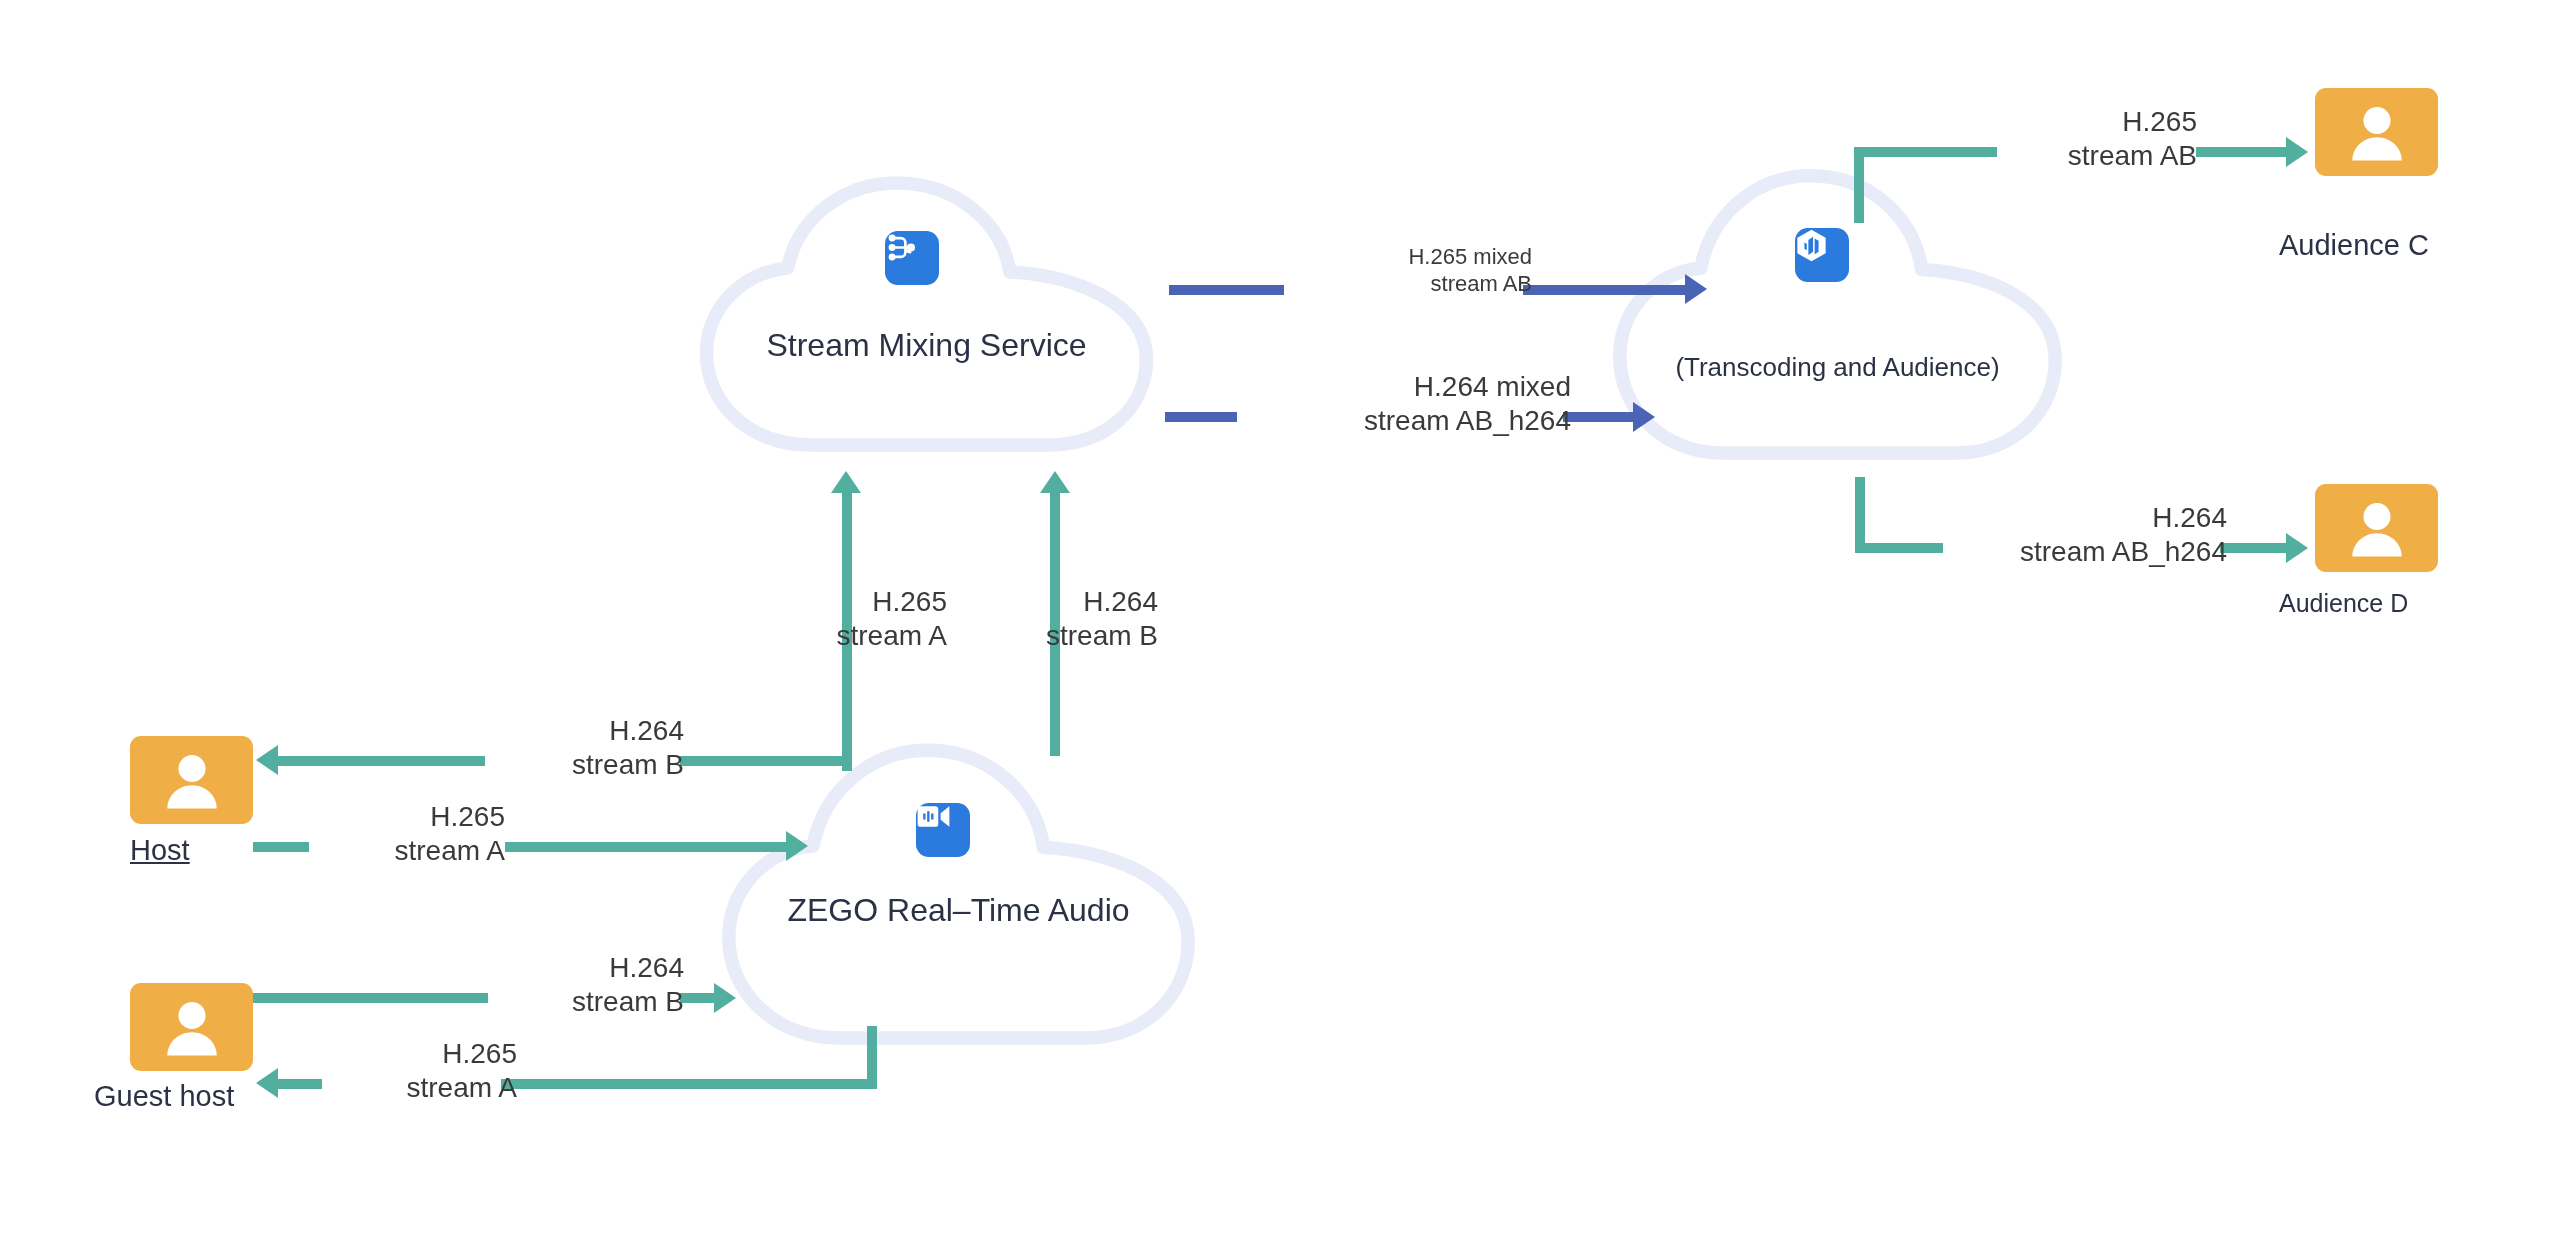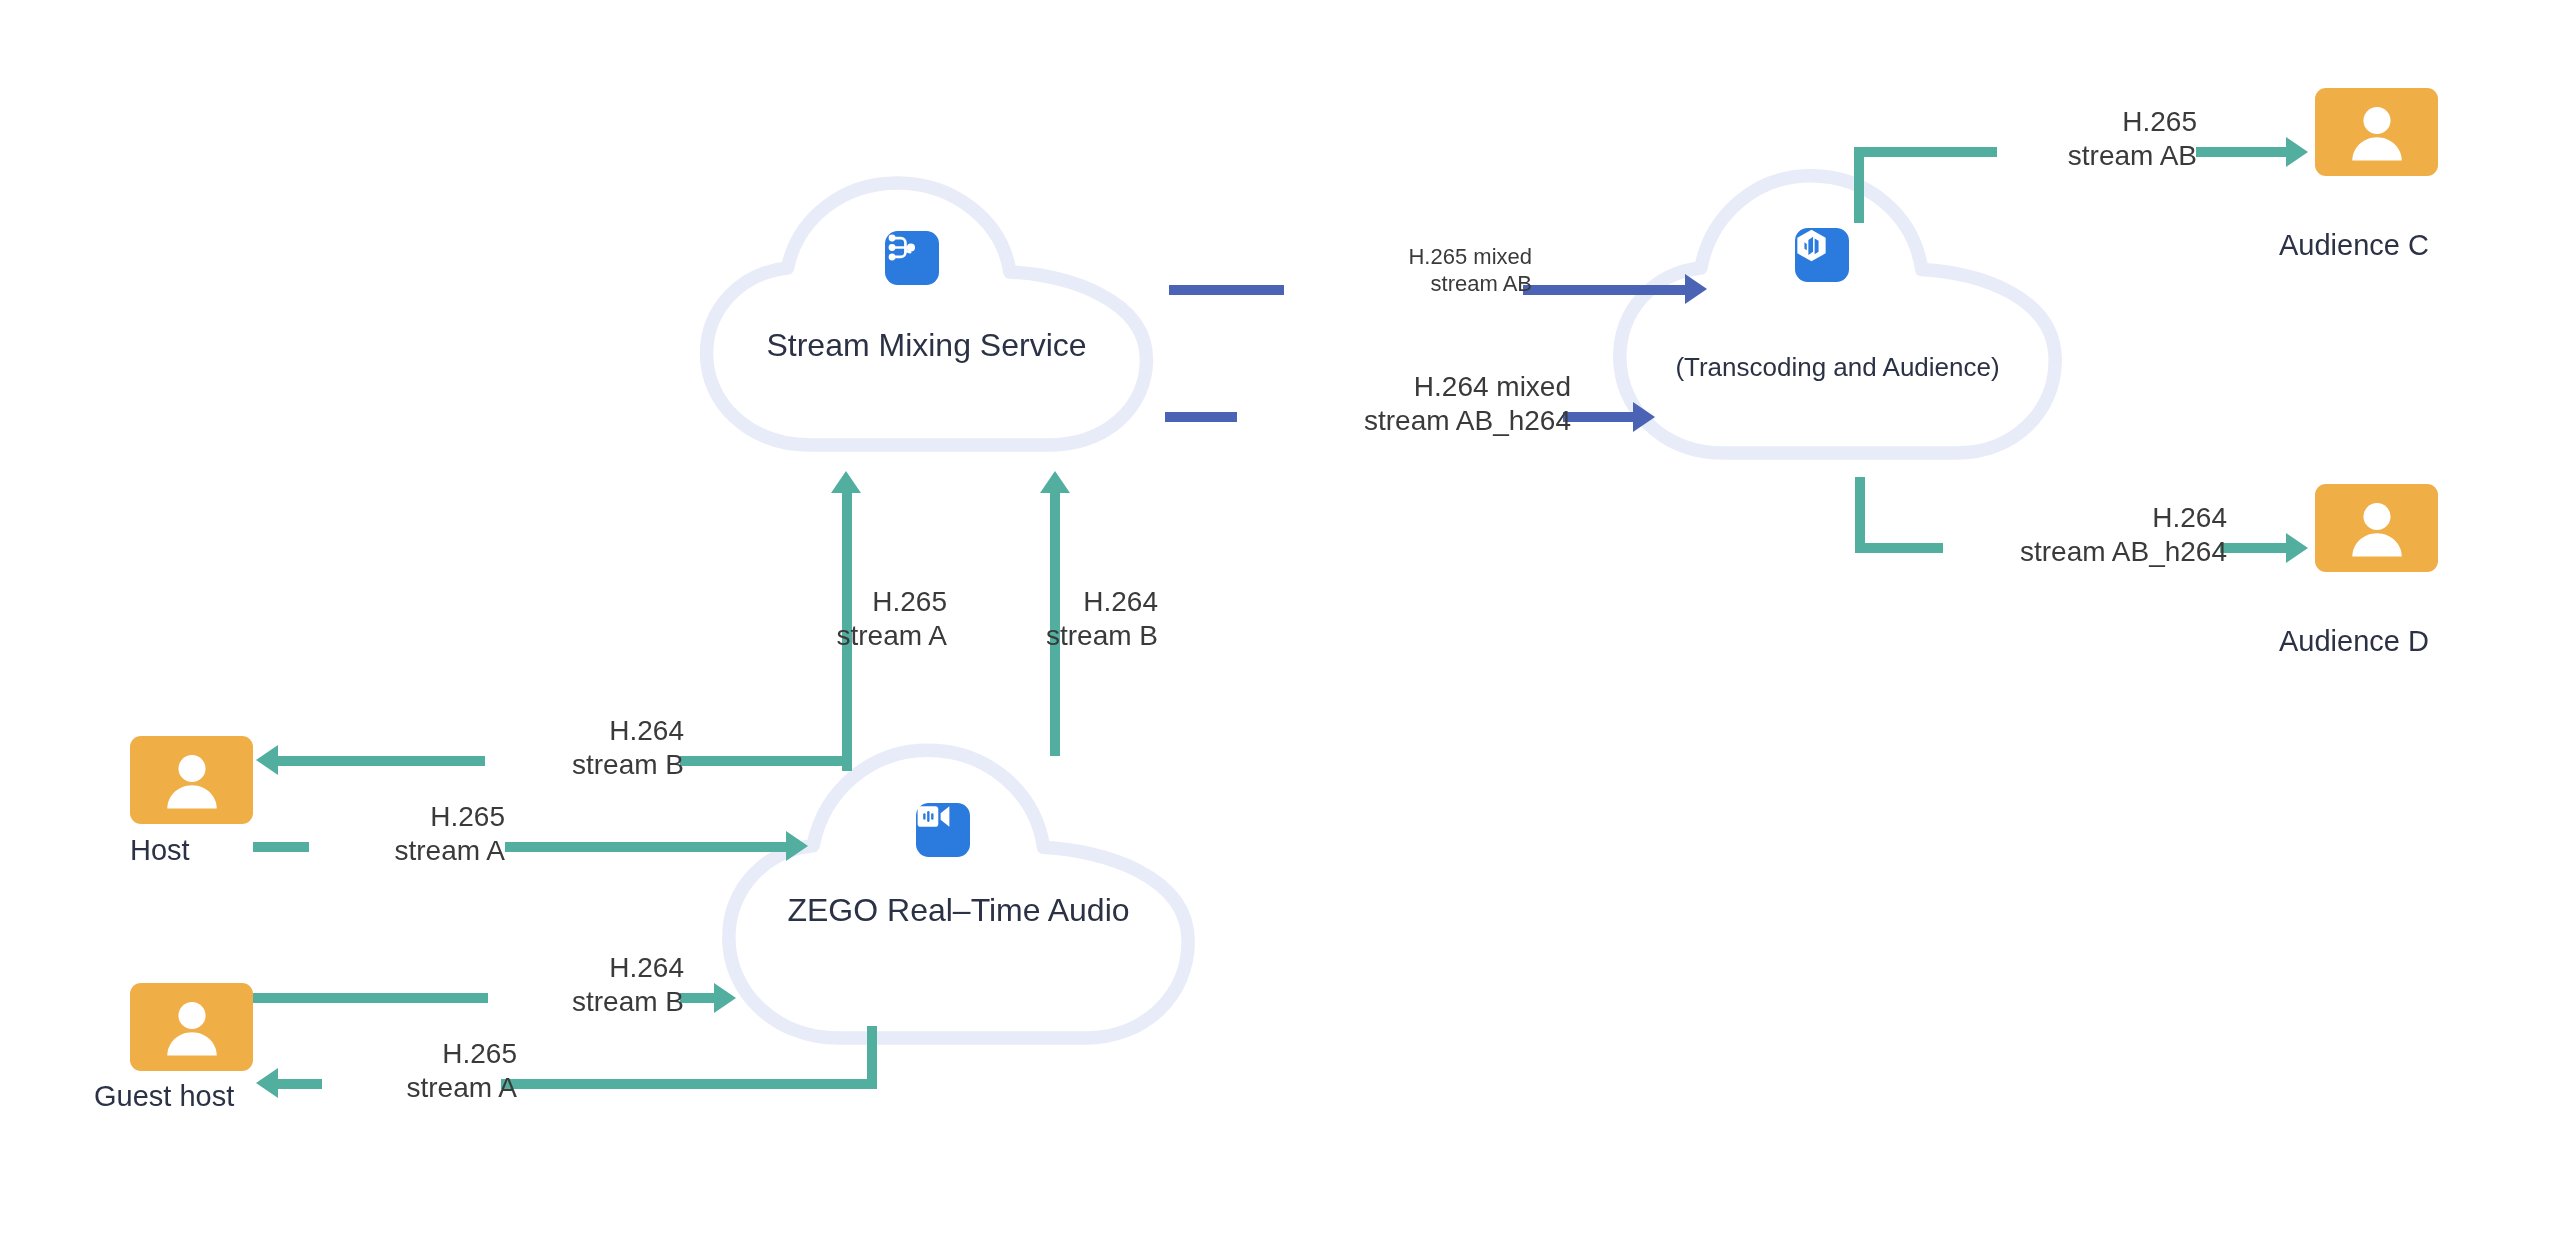--- a/index.html
+++ b/index.html
@@ -112,21 +112,21 @@
     </div>
     <div class="cloud-label" style="top:147px;font-size:32px;">ZEGO Real–Time Audio</div>
   </div>
 
   <div class="user-tile" style="left:130px;top:736px;width:123px;height:88px;">
     <svg width="56" height="59" viewBox="0 0 70 74">
       <circle cx="35" cy="22" r="17" fill="#ffffff"></circle>
       <path d="M35,43 C 53,43 66,57 66,72 L 4,72 C 4,57 17,43 35,43 Z" fill="#ffffff"></path>
     </svg>
   </div>
-  <div class="user-caption" style="left:130px;top:834px;width:123px;font-size:29px;">Host</div>
+  <div class="user-caption" style="left:130px;top:834px;width:123px;font-size:29px;text-decoration:underline;">Host</div>
 
   <div class="user-tile" style="left:130px;top:983px;width:123px;height:88px;">
     <svg width="56" height="59" viewBox="0 0 70 74">
       <circle cx="35" cy="22" r="17" fill="#ffffff"></circle>
       <path d="M35,43 C 53,43 66,57 66,72 L 4,72 C 4,57 17,43 35,43 Z" fill="#ffffff"></path>
     </svg>
   </div>
   <div class="user-caption" style="left:94px;top:1080px;width:195px;font-size:29px;">Guest host</div>
 
   <div class="user-tile" style="left:2315px;top:88px;width:123px;height:88px;">
@@ -136,21 +136,21 @@
     </svg>
   </div>
   <div class="user-caption" style="left:2279px;top:229px;width:195px;font-size:29px;">Audience C</div>
 
   <div class="user-tile" style="left:2315px;top:484px;width:123px;height:88px;">
     <svg width="56" height="59" viewBox="0 0 70 74">
       <circle cx="35" cy="22" r="17" fill="#ffffff"></circle>
       <path d="M35,43 C 53,43 66,57 66,72 L 4,72 C 4,57 17,43 35,43 Z" fill="#ffffff"></path>
     </svg>
   </div>
-  <div class="user-caption" style="left:2279px;top:625px;width:195px;font-size:29px;">Audience D</div>
+  <div class="user-caption" style="left:2279px;top:589px;width:195px;font-size:25px;">Audience D</div>
 
   <div class="seg blue" style="left:1169px;top:285px;width:115px;height:10.3px;"></div>
   <div class="seg blue" style="left:1523px;top:285px;width:163px;height:10.3px;"></div>
   <div class="tri r blue" style="left:1685px;top:274px;"></div>
   <div class="edge-label" style="left:1277px;top:243px;width:255px;font-size:22px;">H.265 mixed
 stream AB</div>
 
   <div class="seg blue" style="left:1165px;top:412px;width:72px;height:10.3px;"></div>
   <div class="seg blue" style="left:1563px;top:412px;width:72px;height:10.3px;"></div>
   <div class="tri r blue" style="left:1633px;top:402px;"></div>

